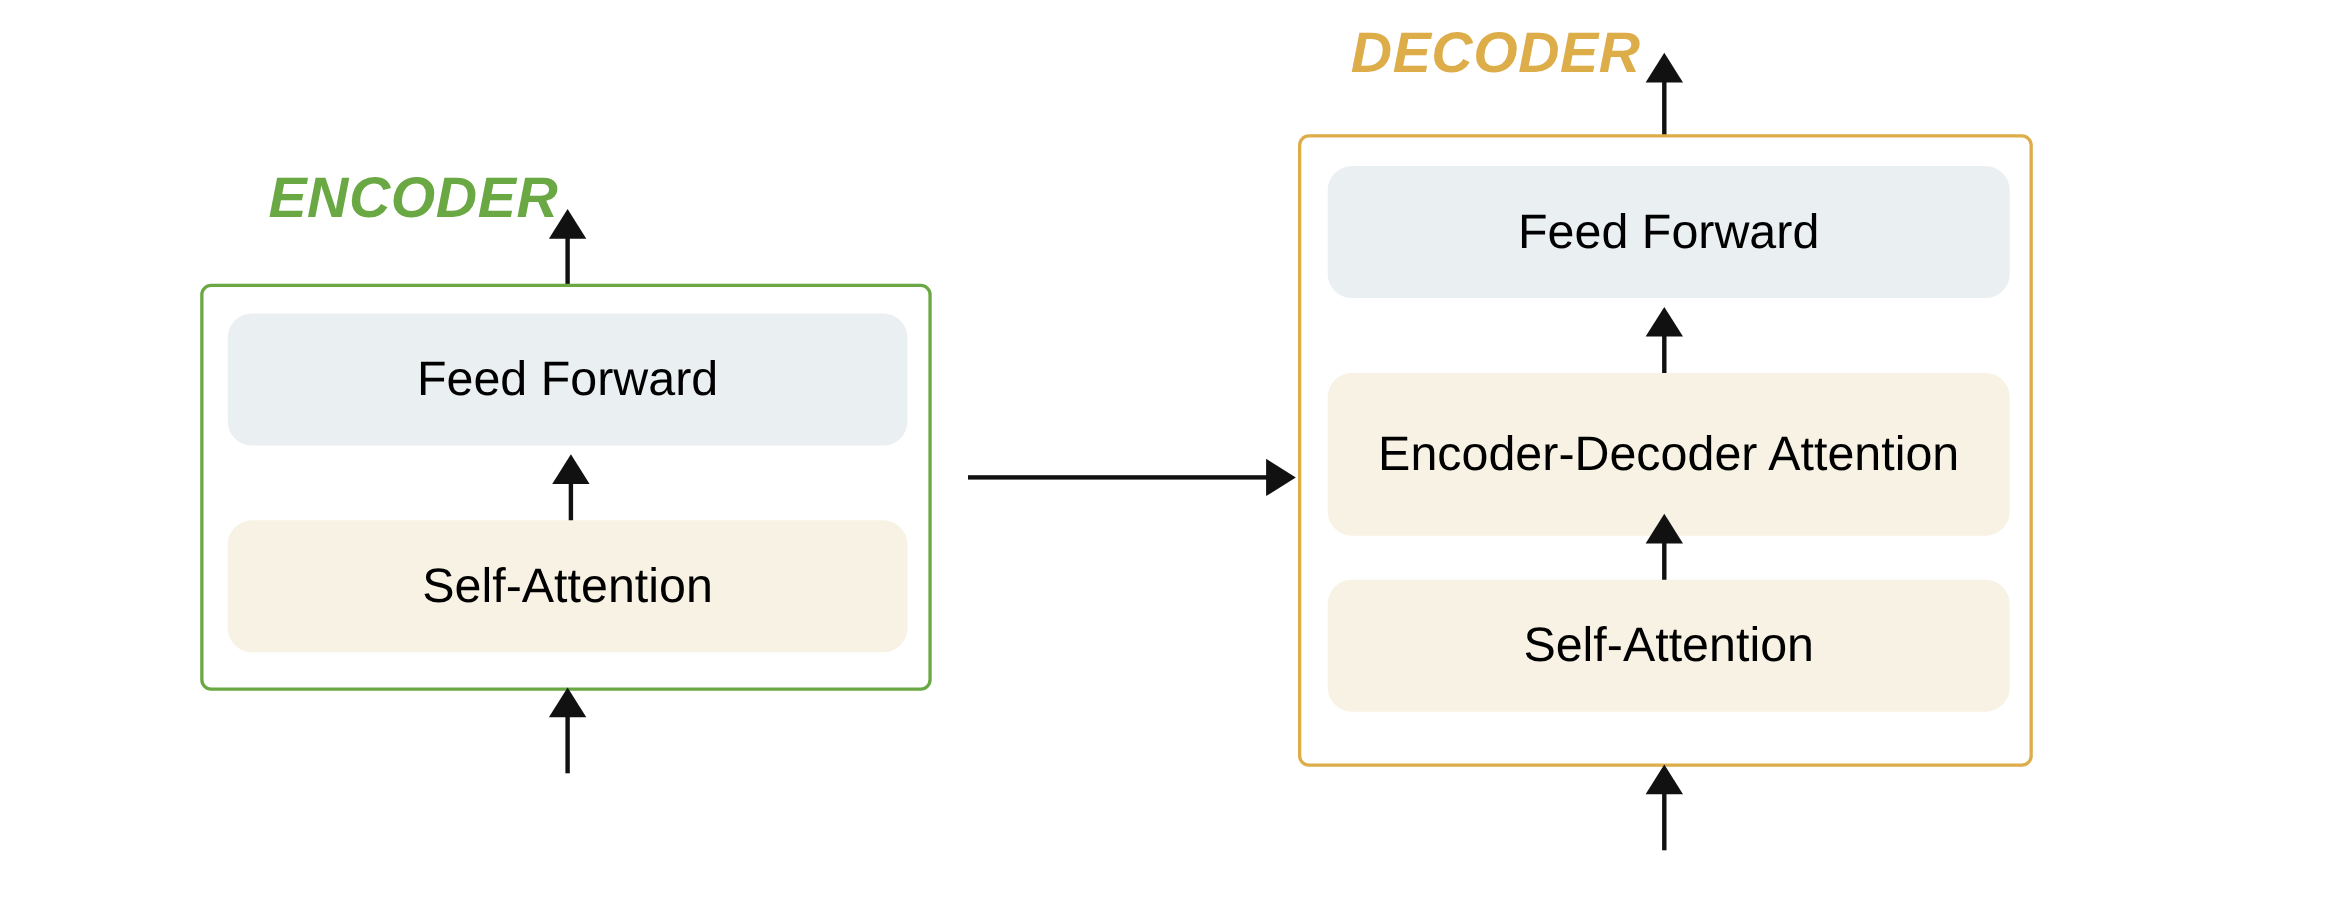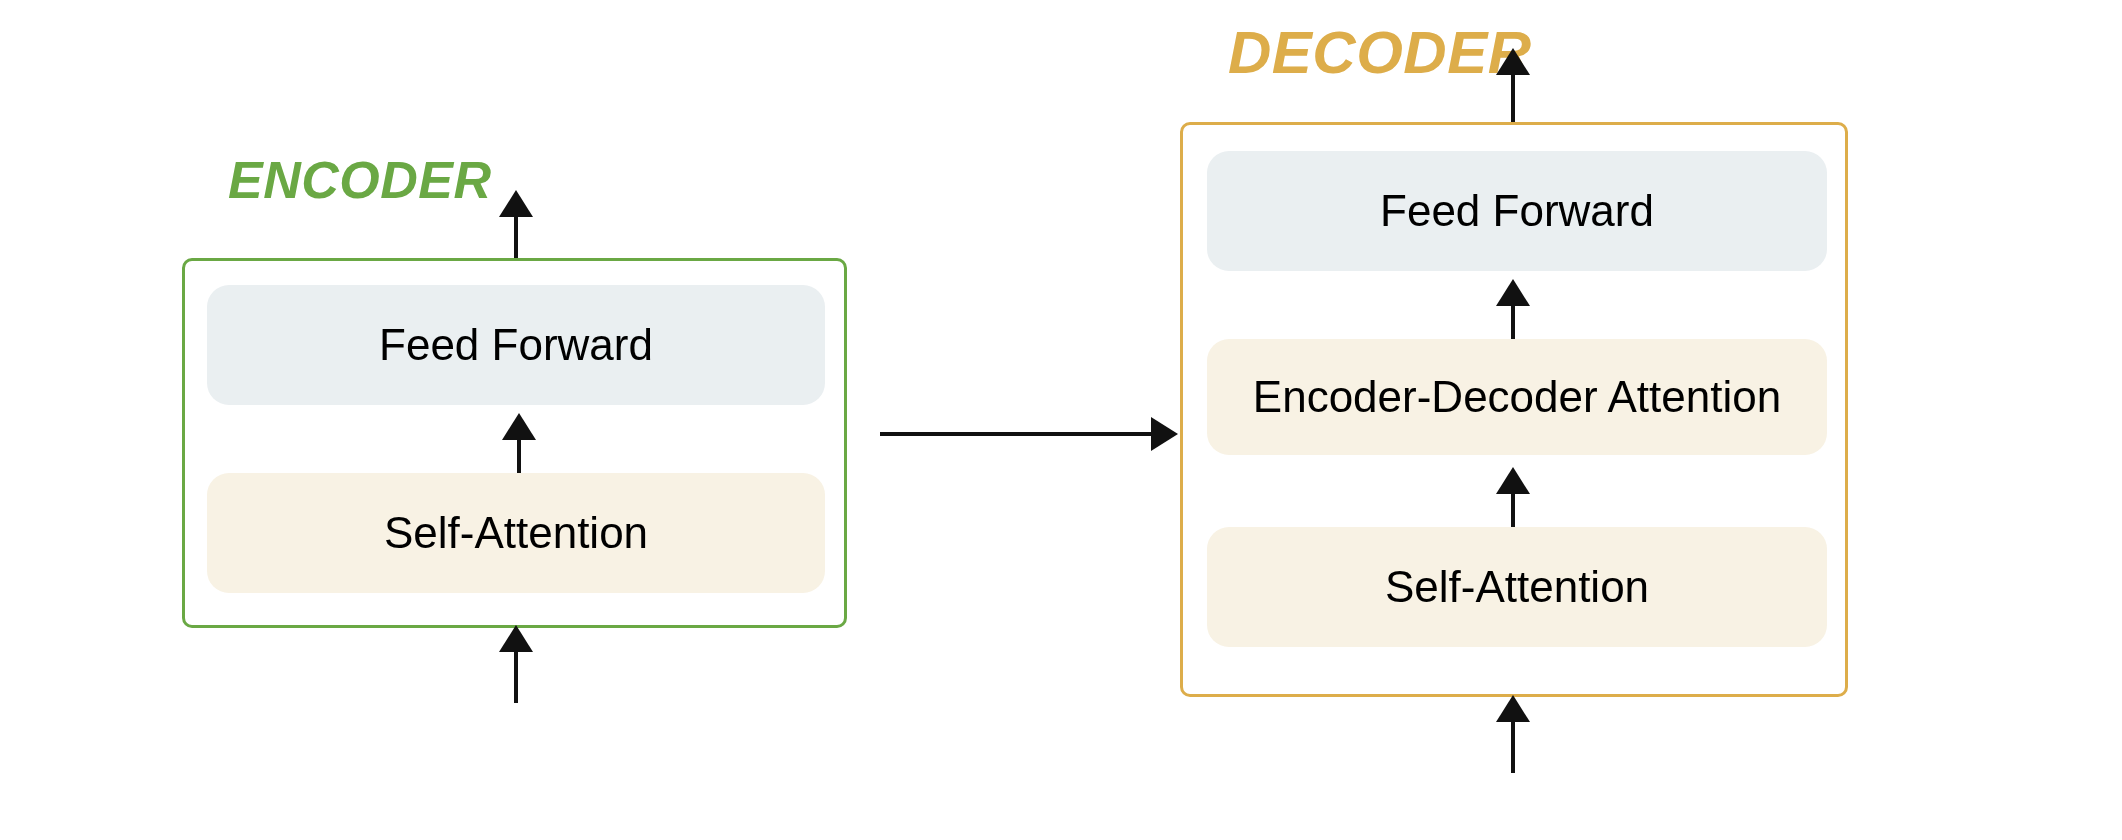--- a/index.html
+++ b/index.html
@@ -111,21 +111,21 @@
     border-top: 17px solid transparent;
     border-bottom: 17px solid transparent;
     border-left: 27px solid #111111;
   }
 </style>
 </head>
 <body>
 
 <div id="canvas">
 
-  <div class="group-label enc-label" style="left:228px; top:150px; font-size:52px;">ENCODER</div>
+  <div class="group-label enc-label" style="left:244px; top:150px; font-size:52px;">ENCODER</div>
 
   <div class="arrow-v" style="left:516px; top:190px; height:70px;">
     <div class="shaft" style="top:20px; bottom:0;"></div>
     <div class="head"></div>
   </div>
 
   <div class="stack encoder">
     <div class="sublayer ff" style="left:22px; top:24px; width:618px; height:120px; font-size:44px;">Feed Forward</div>
 
     <div class="arrow-v" style="left:334px; top:152px; height:62px;">
@@ -139,36 +139,36 @@
   <div class="arrow-v" style="left:516px; top:625px; height:78px;">
     <div class="shaft" style="top:20px; bottom:0;"></div>
     <div class="head"></div>
   </div>
 
   <div class="arrow-h" style="left:880px; top:434px; width:298px;">
     <div class="shaft" style="right:22px; left:0;"></div>
     <div class="head"></div>
   </div>
 
-  <div class="group-label dec-label" style="left:1228px; top:18px; font-size:60px;">DECODER</div>
+  <div class="group-label dec-label" style="left:1228px; top:18px; font-size:52px;">DECODER</div>
 
   <div class="arrow-v" style="left:1513px; top:48px; height:76px;">
     <div class="shaft" style="top:20px; bottom:0;"></div>
     <div class="head"></div>
   </div>
 
   <div class="stack decoder">
     <div class="sublayer ff" style="left:24px; top:26px; width:620px; height:120px; font-size:44px;">Feed Forward</div>
 
     <div class="arrow-v" style="left:330px; top:154px; height:62px;">
       <div class="shaft" style="top:20px; bottom:0;"></div>
       <div class="head"></div>
     </div>
 
-    <div class="sublayer attn" style="left:24px; top:214px; width:620px; height:116px; font-size:44px;">Encoder-Decoder Attention</div>
+    <div class="sublayer attn" style="left:24px; top:214px; width:620px; height:148px; font-size:44px;">Encoder-Decoder Attention</div>
 
     <div class="arrow-v" style="left:330px; top:342px; height:62px;">
       <div class="shaft" style="top:20px; bottom:0;"></div>
       <div class="head"></div>
     </div>
 
     <div class="sublayer attn" style="left:24px; top:402px; width:620px; height:120px; font-size:44px;">Self-Attention</div>
   </div>
 
   <div class="arrow-v" style="left:1513px; top:695px; height:78px;">

